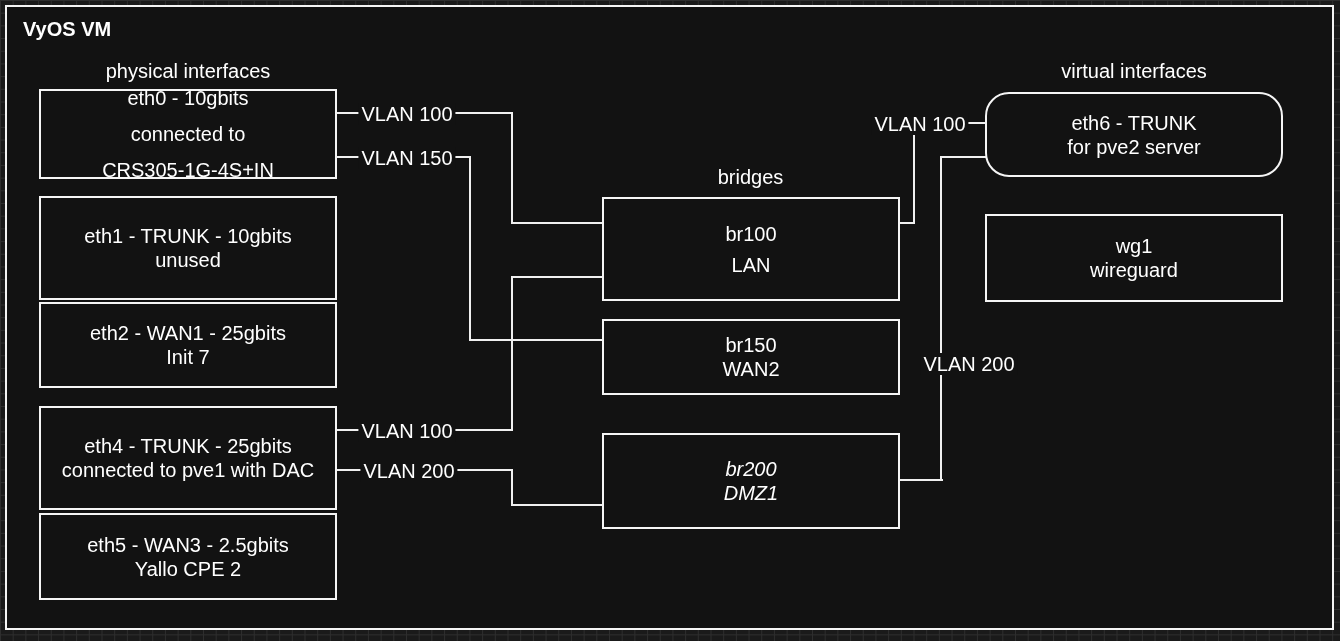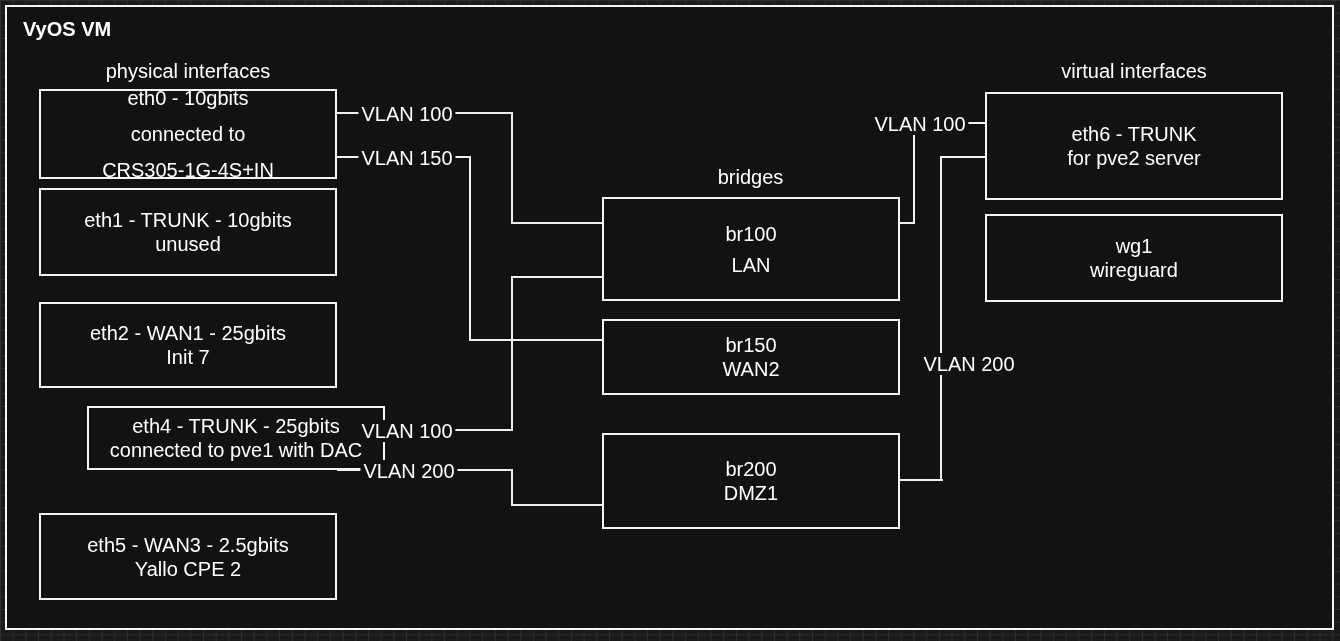--- a/index.html
+++ b/index.html
@@ -38,30 +38,30 @@
     z-index:3;
   }
   .seg{position:absolute;background:#f0f0f0;z-index:2;}
   .edge-label{
     position:absolute;transform:translate(-50%,-50%);
     background:#121212;color:#ffffff;font-size:20px;line-height:22px;
     padding:0 3px;white-space:nowrap;z-index:4;
   }
   
   #n-eth0{left:39px;top:89px;height:90px;gap:12px;}
-  #n-eth1{left:39px;top:188px;height:88px;}
+  #n-eth1{left:39px;top:196px;height:104px;}
   #n-eth2{left:39px;top:302px;height:86px;}
-  #n-eth4{left:39px;top:406px;height:64px;margin-left:48px;}
+  #n-eth4{left:39px;top:406px;height:104px;}
   #n-eth5{left:39px;top:513px;height:87px;}
   
   #n-br100{left:602px;top:197px;height:104px;gap:7px;}
   #n-br150{left:602px;top:319px;height:76px;}
-  #n-br200{left:602px;top:433px;height:96px;}
+  #n-br200{left:602px;top:433px;height:96px;font-style:italic;}
   
-  #n-eth6{left:985px;top:92px;height:108px;}
+  #n-eth6{left:985px;top:92px;height:85px;border-radius:24px;}
   #n-wg1{left:985px;top:214px;height:88px;}
   
   #lbl-physical{left:39px;top:60px;width:298px;}
   #lbl-bridges{left:602px;top:166px;width:297px;}
   #lbl-virtual{left:985px;top:60px;width:298px;}
 </style>
 </head>
 <body>
 
 <div class="canvas">

